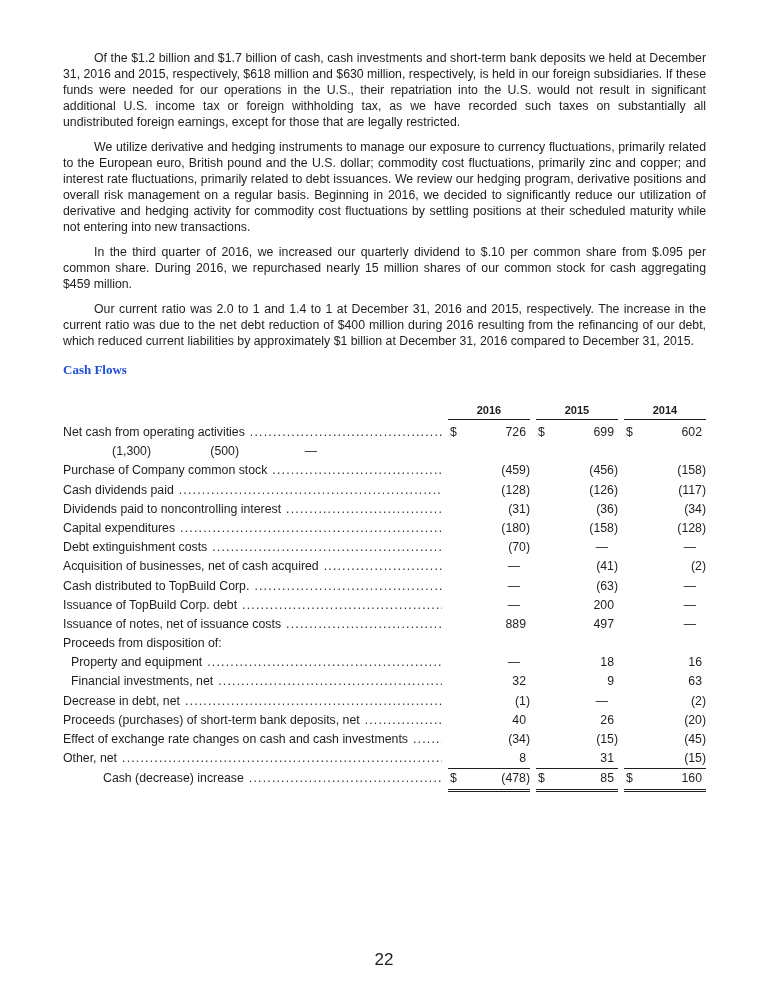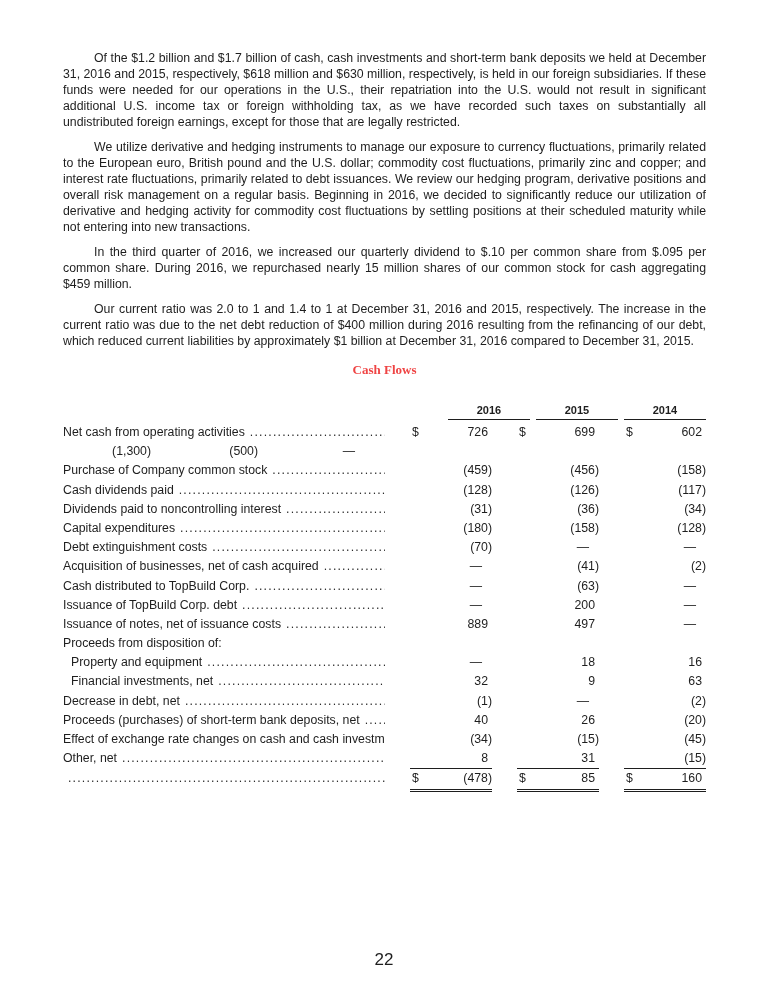--- a/index.html
+++ b/index.html
@@ -19,22 +19,21 @@
     margin: 0 0 9px 0;
     line-height: 16px;
     text-align: justify;
     text-indent: 31px;
   }
   .section-heading {
     font-family: "Liberation Serif", serif;
     font-size: 13px;
     font-weight: bold;
     margin: 13px 0 7px 0;
-    color: #ef4444;
-    text-align: center;
+    color: #1d4ed8;
   }
   .table-intro {
     margin: 0;
     line-height: 16px;
     text-indent: 31px;
   }
   .fin-table { margin-top: 26px; }
   .t-head { display: flex; align-items: flex-end; margin-bottom: 3px; }
   .t-spacer { flex: 1; }
   .th-cell {
@@ -45,21 +44,20 @@
     font-size: 11px;
     line-height: 13px;
     border-bottom: 1px solid #1e1e1e;
     padding-bottom: 2px;
   }
   .trow {
     display: flex;
     align-items: baseline;
     height: 19.2px;
     line-height: 19.2px;
-    gap: 19px;
   }
   .tlabel { flex: 1; display: flex; align-items: baseline; overflow: hidden; white-space: nowrap; }
   .tlabel .lbl { flex: 0 0 auto; }
   .ind1 .lbl { padding-left: 8px; }
   .ind2 .lbl { padding-left: 40px; }
   .leader {
     flex: 1 1 auto;
     overflow: hidden;
     white-space: nowrap;
     margin-left: 5px;
@@ -429,20 +427,21 @@
             <span class="dollar"></span>
             <span class="val">31</span>
           </div>
           <div class="tcell">
             <span class="dollar"></span>
             <span class="val paren">(15)</span>
           </div>
         </div>
         <div class="trow total ind2">
           <div class="tlabel">
+            <span class="lbl">Cash (decrease) increase</span>
             <span class="leader"></span>
           </div>
           <div class="tcell">
             <span class="dollar">$</span>
             <span class="val paren">(478)</span>
           </div>
           <div class="tcell">
             <span class="dollar">$</span>
             <span class="val">85</span>
           </div>

